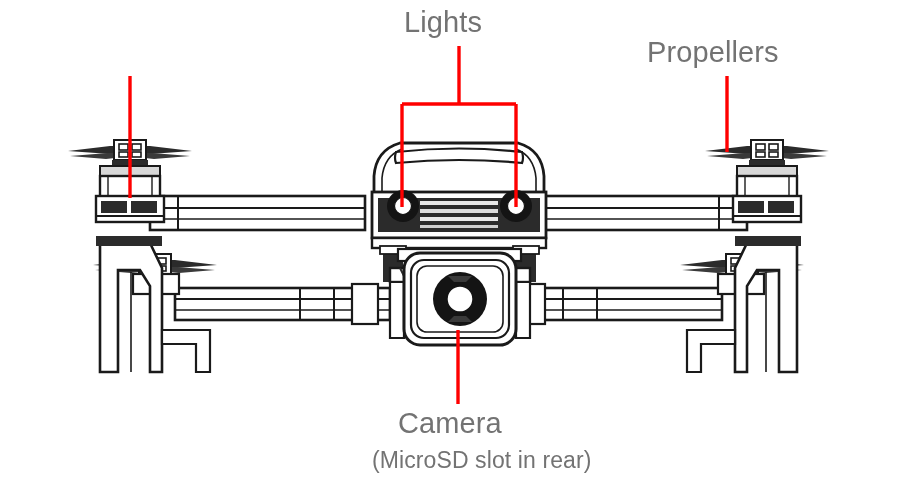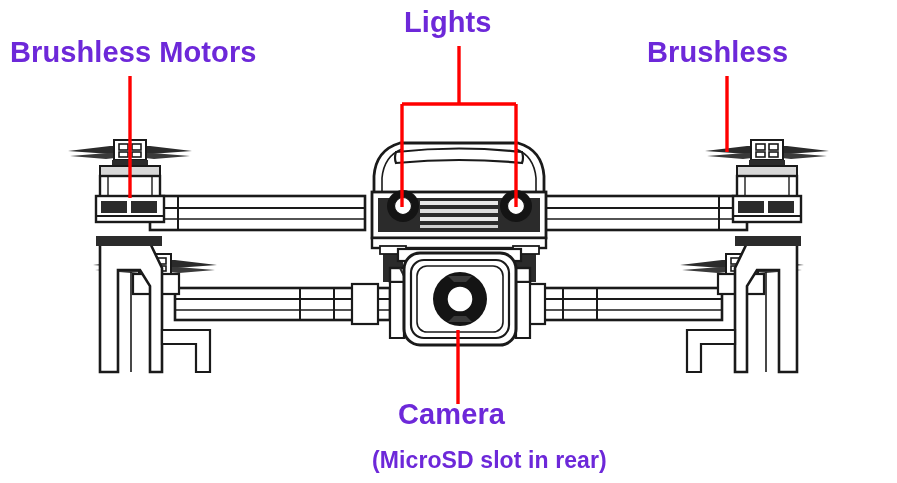--- a/index.html
+++ b/index.html
@@ -9,31 +9,31 @@
     font-family:"Liberation Sans", sans-serif;
     color:#000000;
     overflow:hidden;
     position:relative;
   }
   #stage{position:relative;width:897px;height:483px;background:#ffffff;}
   #art{position:absolute;left:0;top:0;width:897px;height:483px;}
   .lbl{
     position:absolute;
     white-space:nowrap;
-    color:#6d28d9;
-    font-weight:700;
+    color:#737373;
+    font-weight:400;
     line-height:1.02;
     letter-spacing:0.1px;
   }
   .lbl-main{font-size:29px;}
   .lbl-sub{font-size:23px;margin-left:36px;}
   #lbl-brushless{left:10px;top:38px;}
   #lbl-lights{left:404px;top:8px;}
   #lbl-propellers{left:647px;top:38px;}
-  #lbl-camera{left:398px;top:400px;}
+  #lbl-camera{left:398px;top:409px;}
   #lbl-camera-sub{left:336px;top:449px;}
 </style>
 </head>
 <body>
 
 <div id="stage">
 
   <svg id="art" viewBox="0 0 897 483" xmlns="http://www.w3.org/2000/svg">
     <defs>
       <g id="prop-blades">
@@ -205,23 +205,22 @@
       <line x1="727" y1="76" x2="727" y2="152"></line>
       <line x1="458" y1="330" x2="458" y2="404"></line>
 
       <line x1="459" y1="46" x2="459" y2="104"></line>
       <line x1="402" y1="104" x2="516" y2="104"></line>
       <line x1="402" y1="104" x2="402" y2="207"></line>
       <line x1="516" y1="104" x2="516" y2="207"></line>
     </g>
   </svg>
 
-  <div class="lbl lbl-main" id="lbl-brushless">Brushless Motors</div>
 
   <div class="lbl lbl-main" id="lbl-lights">Lights</div>
 
-  <div class="lbl lbl-main" id="lbl-propellers">Brushless</div>
+  <div class="lbl lbl-main" id="lbl-propellers">Propellers</div>
 
   <div class="lbl lbl-main" id="lbl-camera">Camera</div>
 
   <div class="lbl lbl-sub" id="lbl-camera-sub">(MicroSD slot in rear)</div>
 
 </div>
 
 </body></html>

